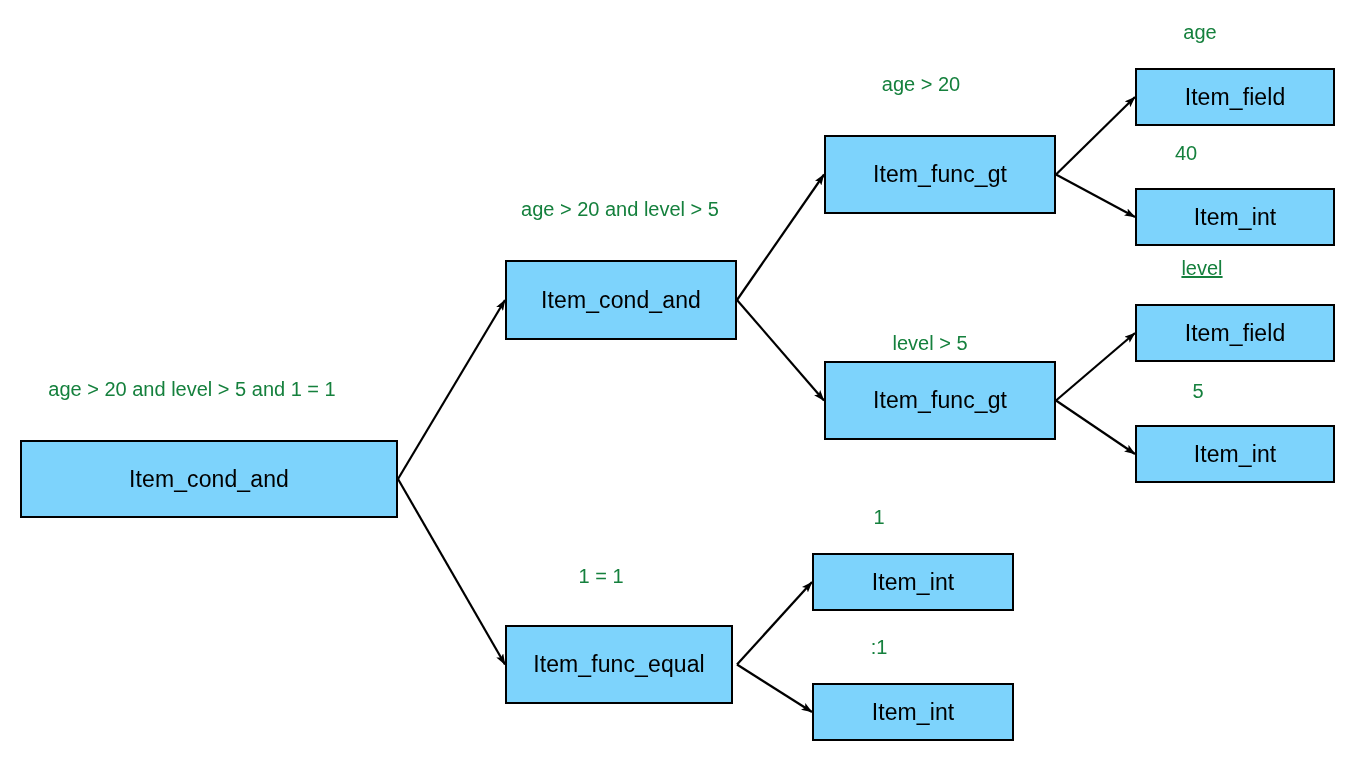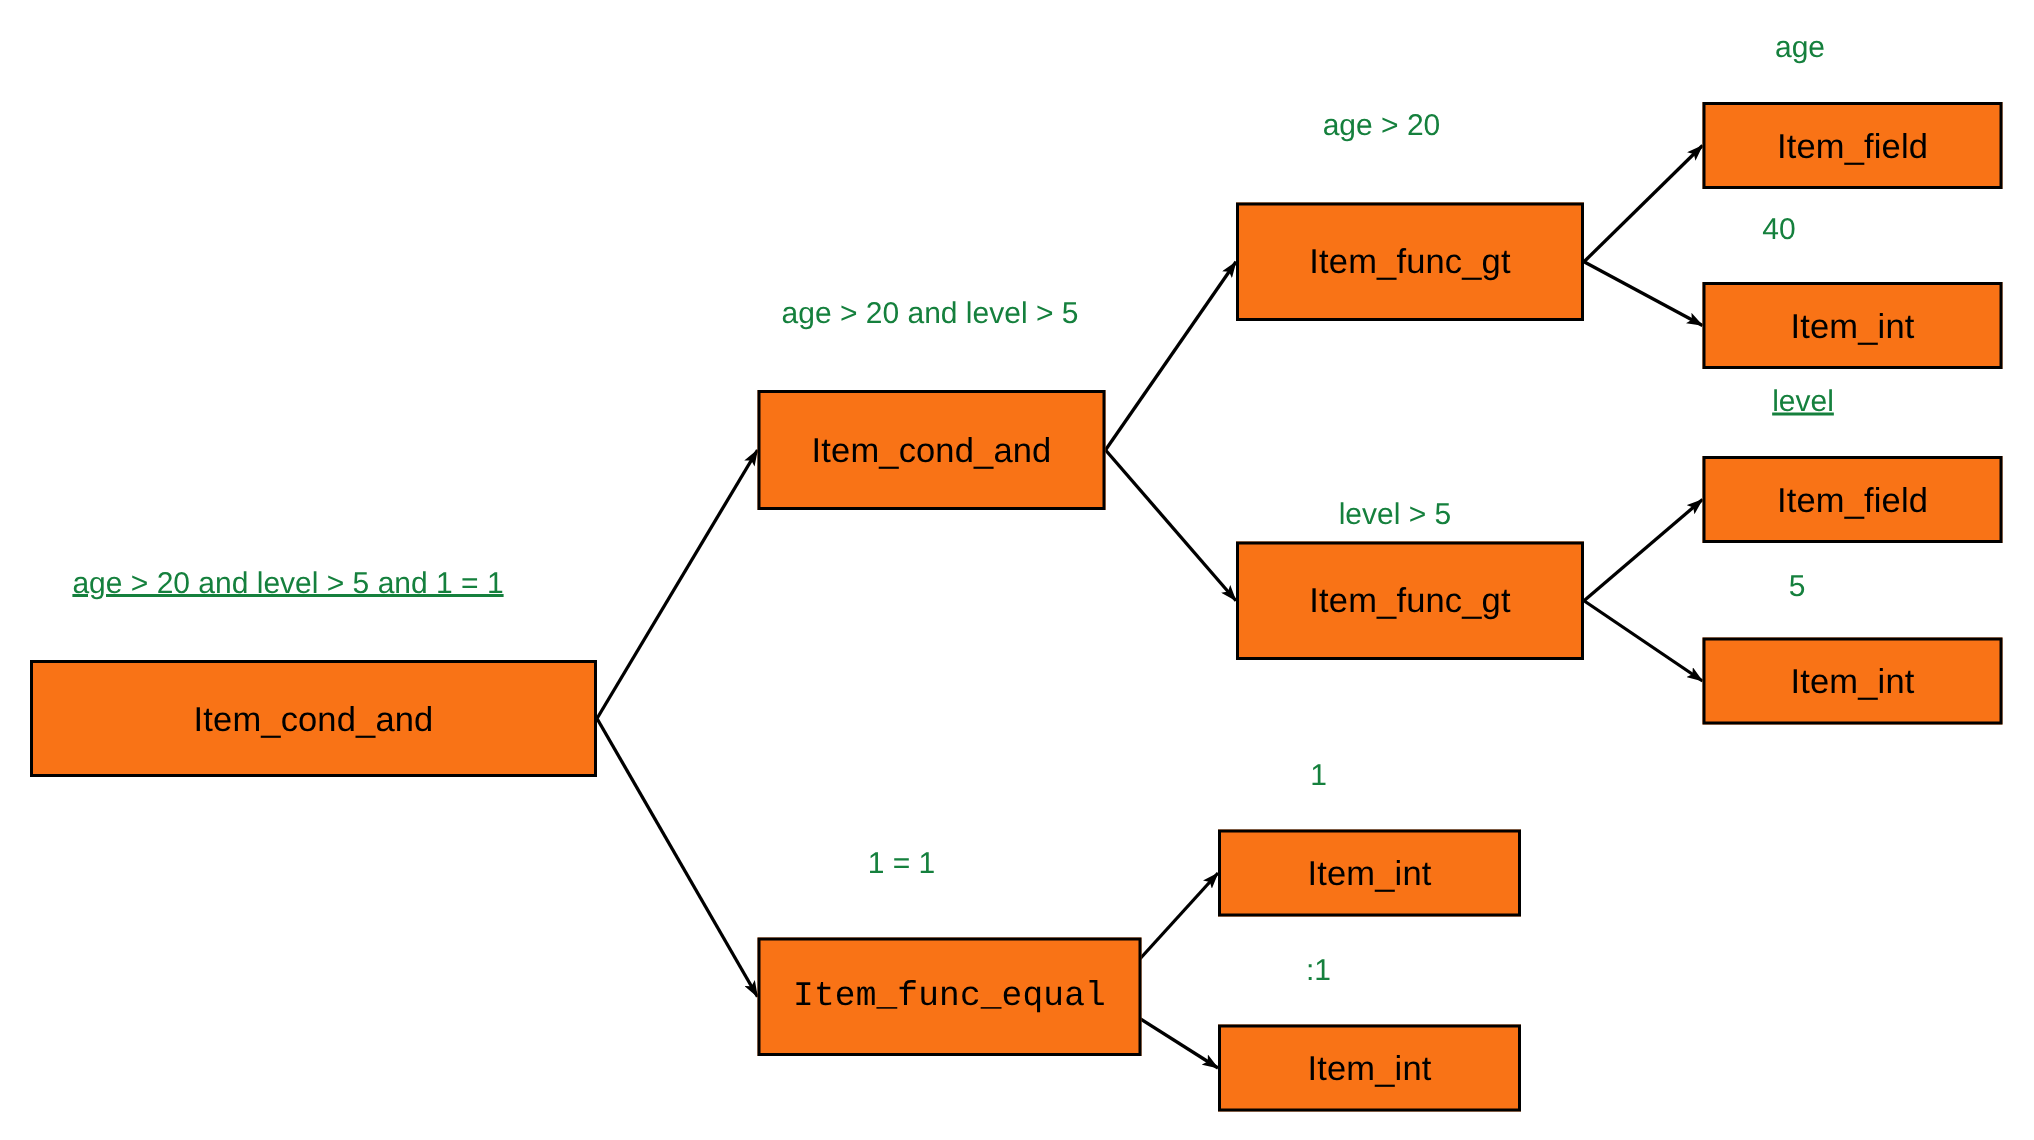--- a/index.html
+++ b/index.html
@@ -20,21 +20,21 @@
     left: 0;
     top: 0;
     width: 1356px;
     height: 760px;
     pointer-events: none;
   }
   .node {
     position: absolute;
     box-sizing: border-box;
     border: 2px solid #000000;
-    background: #f97316;
+    background: #7dd3fc;
     color: #000000;
     display: flex;
     align-items: center;
     justify-content: center;
     font-size: 23px;
     line-height: 1;
     white-space: nowrap;
     letter-spacing: 0.1px;
   }
   .edge-label {
@@ -87,32 +87,32 @@
       </div>
       <div class="node" style="left: 824px; top: 361px; width: 232px; height: 79px;">
         <span>Item_func_gt</span>
       </div>
       <div class="node" style="left: 1135px; top: 304px; width: 200px; height: 58px;">
         <span>Item_field</span>
       </div>
       <div class="node" style="left: 1135px; top: 425px; width: 200px; height: 58px;">
         <span>Item_int</span>
       </div>
-      <div class="node" style="left: 505px; top: 625px; width: 256px; height: 79px; font-family: Liberation Mono, monospace;">
+      <div class="node" style="left: 505px; top: 625px; width: 228px; height: 79px;">
         <span>Item_func_equal</span>
       </div>
       <div class="node" style="left: 812px; top: 553px; width: 202px; height: 58px;">
         <span>Item_int</span>
       </div>
       <div class="node" style="left: 812px; top: 683px; width: 202px; height: 58px;">
         <span>Item_int</span>
       </div>
     </div>
   <div id="label-layer">
-      <div class="edge-label" style="left: 192px; top: 379px; text-decoration: underline;">age &gt; 20 and level &gt; 5 and 1 = 1</div>
+      <div class="edge-label" style="left: 192px; top: 379px;">age &gt; 20 and level &gt; 5 and 1 = 1</div>
       <div class="edge-label" style="left: 620px; top: 199px;">age &gt; 20 and level &gt; 5</div>
       <div class="edge-label" style="left: 601px; top: 566px;">1 = 1</div>
       <div class="edge-label" style="left: 921px; top: 74px; text-align: right;">age &gt; 20</div>
       <div class="edge-label" style="left: 930px; top: 316px; margin-top: 17px;">level &gt; 5</div>
       <div class="edge-label" style="left: 1200px; top: 22px;">age</div>
       <div class="edge-label" style="left: 1186px; top: 143px;">40</div>
       <div class="edge-label" style="left: 1202px; top: 258px; text-decoration: underline;">level</div>
       <div class="edge-label" style="left: 1198px; top: 381px;">5</div>
       <div class="edge-label" style="left: 879px; top: 507px;">1</div>
       <div class="edge-label" style="left: 879px; top: 637px;">:1</div>

